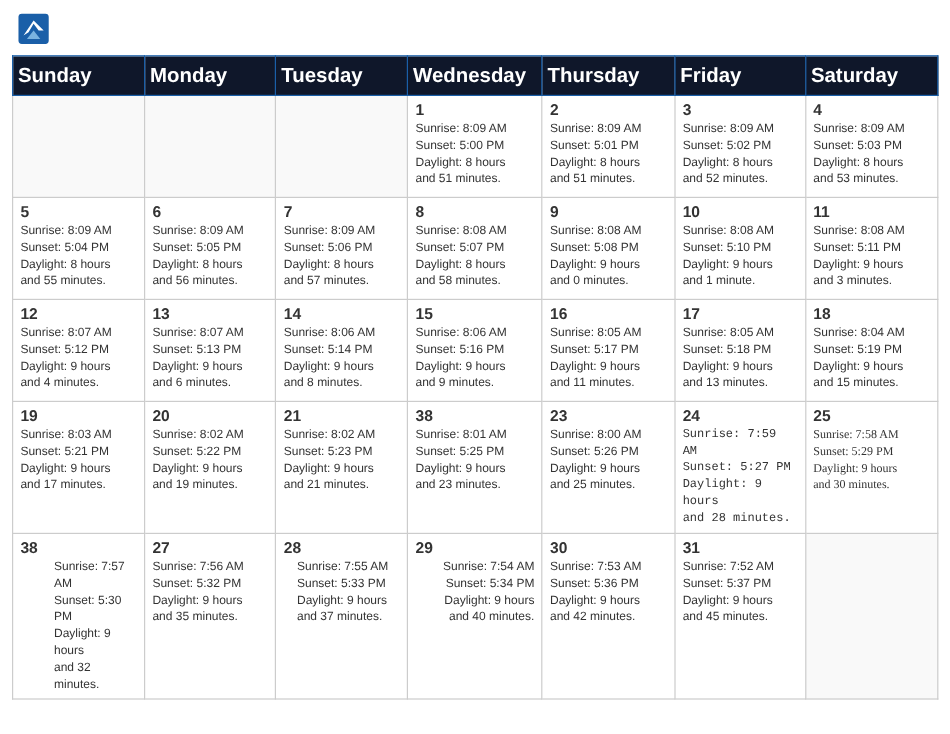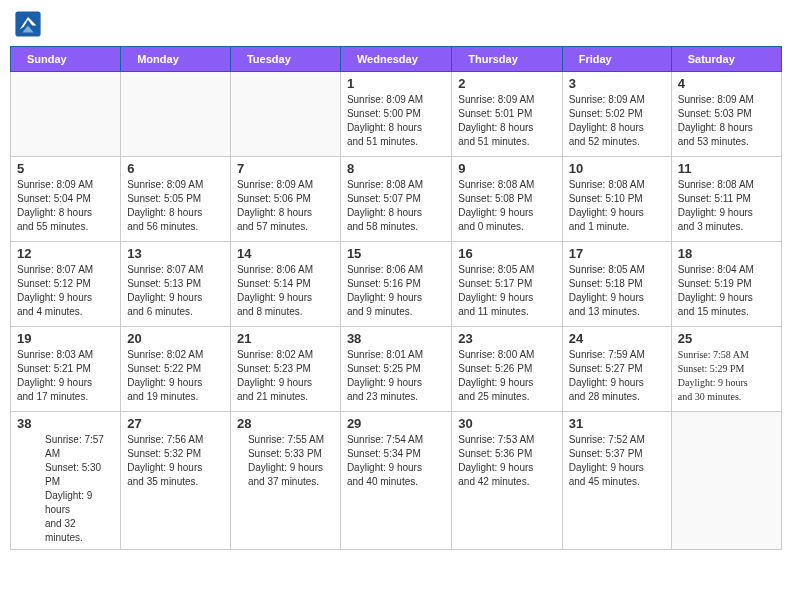--- a/index.html
+++ b/index.html
@@ -52,25 +52,25 @@
     .location-title {
       font-size: 16px;
       color: #555;
     }
     .calendar-table {
       width: 100%;
       border-collapse: collapse;
       border: 1px solid #ccc;
     }
     .calendar-table th {
-      background-color: #8b5cf6;
+      background-color: #0f172a;
       color: white;
       text-align: left;
-      padding: 6px 16px;
-      font-size: 11px;
+      padding: 6px 4px;
+      font-size: 17px;
       font-weight: bold;
       border: 1px solid #1a5fa8;
     }
     .calendar-table td {
       border: 1px solid #ccc;
       vertical-align: top;
       padding: 4px 6px;
       width: 113px;
       min-height: 85px;
       background: #fff;
@@ -294,21 +294,21 @@
         </td>
         <td>
           <span class="day-number">23</span>
           <div class="day-info" style="white-space: pre-wrap;">Sunrise: 8:00 AM
 Sunset: 5:26 PM
 Daylight: 9 hours
 and 25 minutes.</div>
         </td>
         <td>
           <span class="day-number">24</span>
-          <div class="day-info" style="white-space: pre-wrap;">Sunrise: 7:59 AM
+          <div class="day-info" style="white-space: pre-wrap; font-family: Liberation Mono, monospace;">Sunrise: 7:59 AM
 Sunset: 5:27 PM
 Daylight: 9 hours
 and 28 minutes.</div>
         </td>
         <td>
           <span class="day-number">25</span>
           <div class="day-info" style="white-space: pre-wrap; font-family: Liberation Serif, serif;">Sunrise: 7:58 AM
 Sunset: 5:29 PM
 Daylight: 9 hours
 and 30 minutes.</div>
@@ -331,21 +331,21 @@
         </td>
         <td>
           <span class="day-number">28</span>
           <div class="day-info" style="white-space: pre-wrap; margin-left: 11px;">Sunrise: 7:55 AM
 Sunset: 5:33 PM
 Daylight: 9 hours
 and 37 minutes.</div>
         </td>
         <td>
           <span class="day-number">29</span>
-          <div class="day-info" style="white-space: pre-wrap;">Sunrise: 7:54 AM
+          <div class="day-info" style="white-space: pre-wrap; text-align: right;">Sunrise: 7:54 AM
 Sunset: 5:34 PM
 Daylight: 9 hours
 and 40 minutes.</div>
         </td>
         <td>
           <span class="day-number">30</span>
           <div class="day-info" style="white-space: pre-wrap;">Sunrise: 7:53 AM
 Sunset: 5:36 PM
 Daylight: 9 hours
 and 42 minutes.</div>

